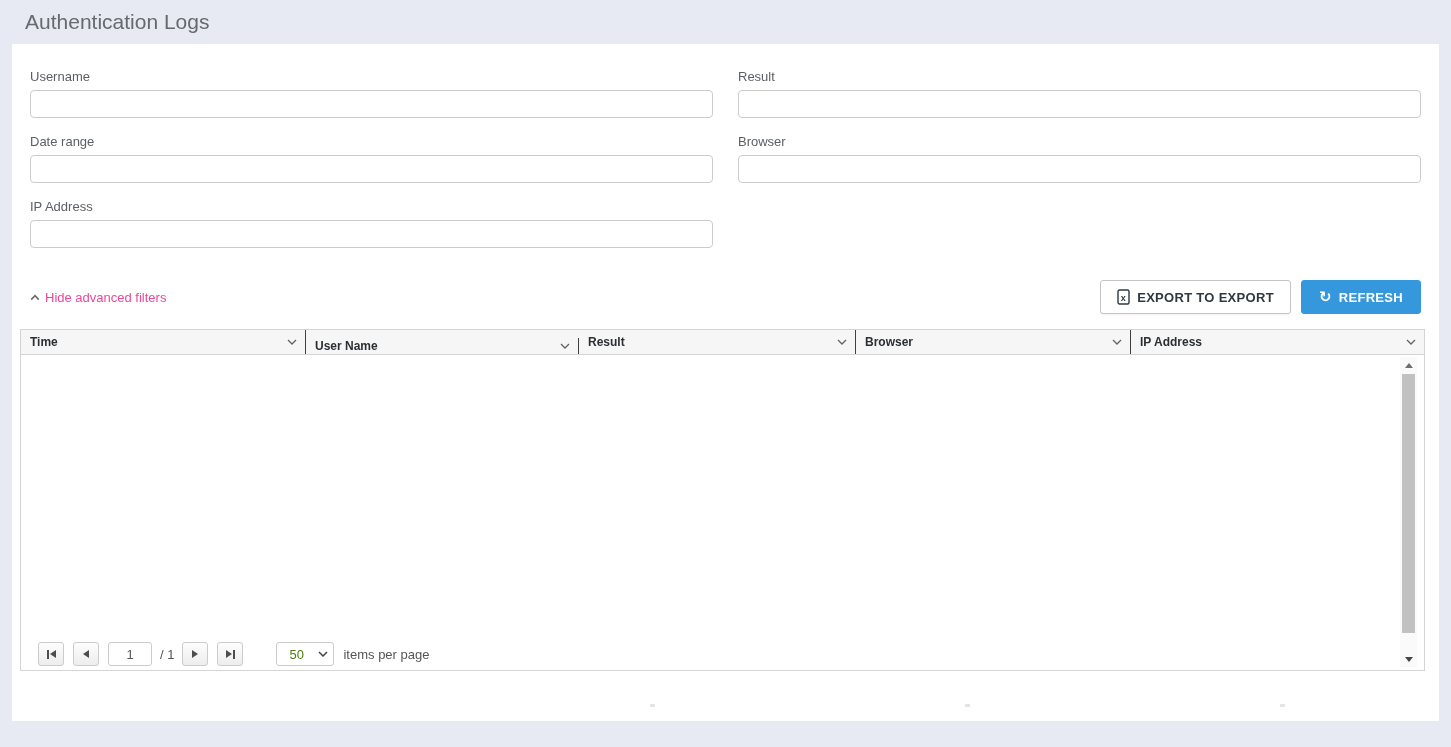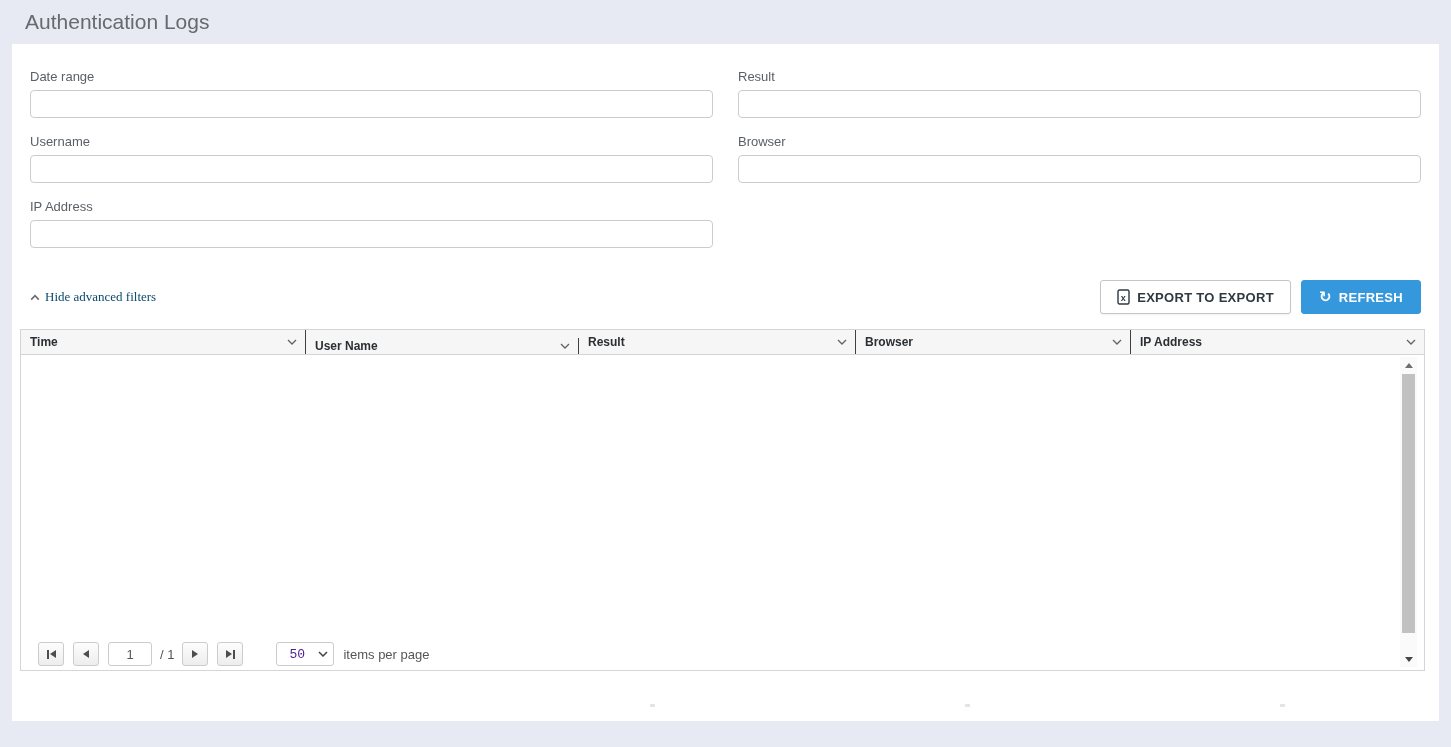--- a/index.html
+++ b/index.html
@@ -23,21 +23,21 @@
   .field input {
     width:100%; height:28px; border:1px solid #ccc; border-radius:4px;
     padding:0 8px; font-size:13px; color:#333; outline:none; background:#fff;
     font-family:"Liberation Sans", sans-serif;
   }
 
   .toolbar-row {
     display:flex; justify-content:space-between; align-items:center;
     margin-top:16px; padding:0 18px; height:34px;
   }
-  .toggle-link { display:inline-flex; align-items:center; font-size:13px; color:#0c4a6e; cursor:pointer;font-family:Liberation Serif, serif; }
+  .toggle-link { display:inline-flex; align-items:center; font-size:13px; color:#ec4899; cursor:pointer; }
   .toggle-link .caret { margin-right:5px; display:inline-flex; }
   .toolbar-buttons { display:flex; align-items:center; }
   .btn {
     height:34px; display:inline-flex; align-items:center; justify-content:center;
     border-radius:3px; font-size:13px; font-weight:bold; letter-spacing:.3px; cursor:pointer;
   }
   .btn-export {
     background:#fff; border:1px solid #c6c6c6; color:#2f3941;
     padding:0 16px; margin-right:10px; box-shadow:0 1px 2px rgba(0,0,0,.06);
   }
@@ -84,45 +84,45 @@
   .gap1 { width:1px; }
   .pg-input {
     width:44px; height:24px; border:1px solid #ccc; border-radius:3px; text-align:center;
     font-size:13px; color:#555; margin-right:8px; outline:none;
     font-family:"Liberation Sans", sans-serif;
   }
   .pg-total { margin-right:8px; white-space:nowrap; }
   .select-wrap { position:relative; margin-left:24px; margin-right:9px; }
   .pg-select {
     width:58px; height:24px; border:1px solid #ccc; border-radius:3px; background:#fff;
-    -webkit-appearance:none; appearance:none; font-size:13px; color:#4c1d95;
+    -webkit-appearance:none; appearance:none; font-size:13px; color:#4d7c0f;
     padding:0 18px 0 12px; outline:none; cursor:pointer;
-    font-family:Liberation Mono, monospace;
+    font-family:Liberation Sans, sans-serif;
   }
   .select-chev { position:absolute; right:6px; top:9px; pointer-events:none; display:inline-flex; }
 
   .faint-mark { position:absolute; width:5px; height:3px; background:#e4e4e4; }
 </style>
 </head>
 <body>
 
 <div class="page-header">
   <span class="page-title">Authentication Logs</span>
 </div>
 
 <div class="panel">
 
   <div class="filter-form">
     <div class="col-left">
       <div class="field">
+        <span class="f-label">Username</span>
+        <input type="text" value="" style="">
+      </div>
+      <div class="field">
         <span class="f-label">Date range</span>
-        <input type="text" value="" style="">
-      </div>
-      <div class="field">
-        <span class="f-label">Username</span>
         <input type="text" value="" style="">
       </div>
       <div class="field">
         <span class="f-label">IP Address</span>
         <input type="text" value="" style="">
       </div>
     </div>
     <div class="col-right">
       <div class="field">
         <span class="f-label">Result</span>

